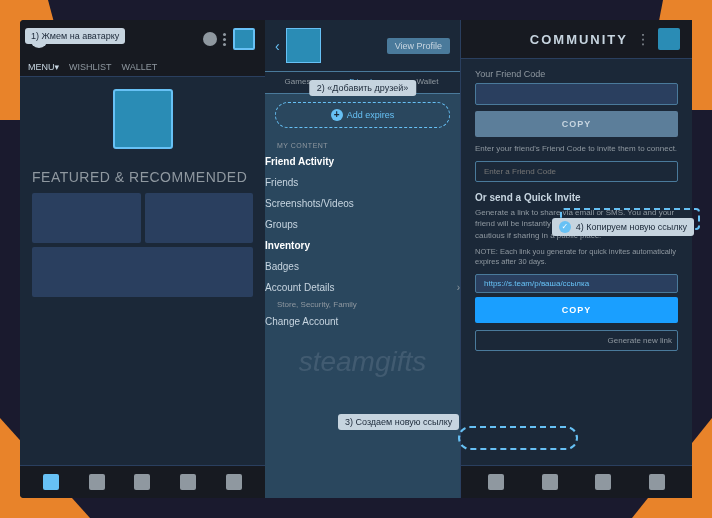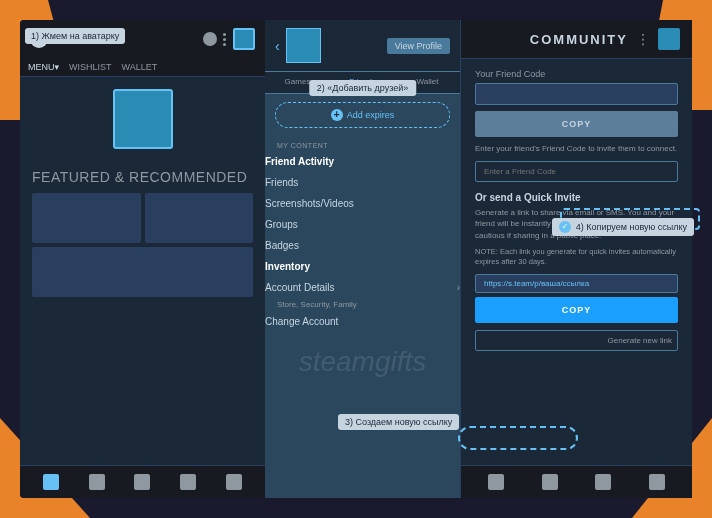--- a/index.html
+++ b/index.html
@@ -555,25 +555,25 @@
     </div>
     <div class="content-item">
       <span>Friends</span>
     </div>
     <div class="content-item">
       <span>Screenshots/Videos</span>
     </div>
     <div class="content-item">
       <span>Groups</span>
     </div>
+    <div class="content-item bold">
+      <span>Inventory</span>
+    </div>
     <div class="content-item">
       <span>Badges</span>
-    </div>
-    <div class="content-item bold">
-      <span>Inventory</span>
     </div>
     <div class="content-item">
       <span>Account Details</span>
       <span class="arrow-right">›</span>
     </div>
     <div class="content-item sub">Store, Security, Family</div>
     <div class="content-item">
       <span>Change Account</span>
     </div>
 

